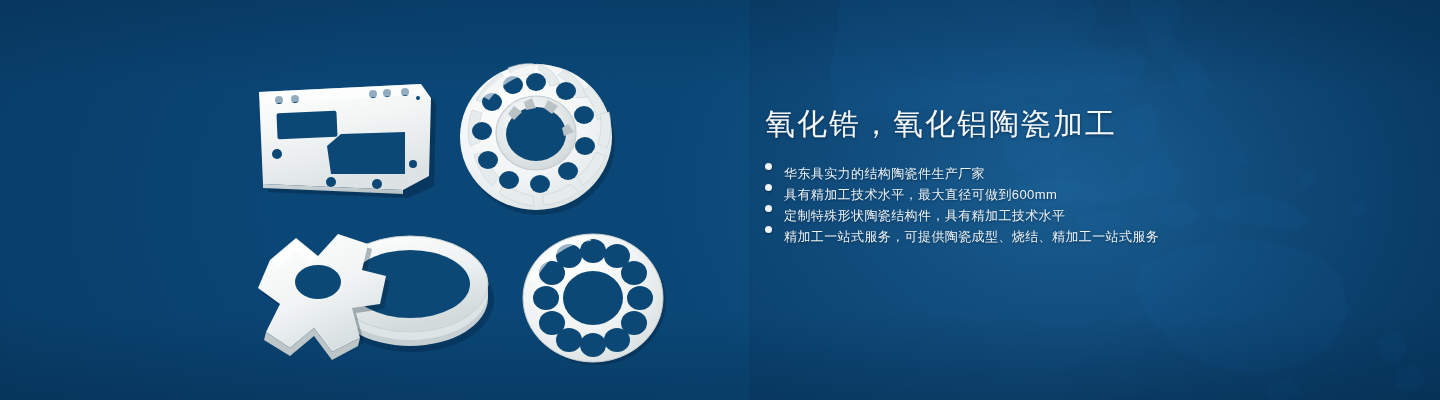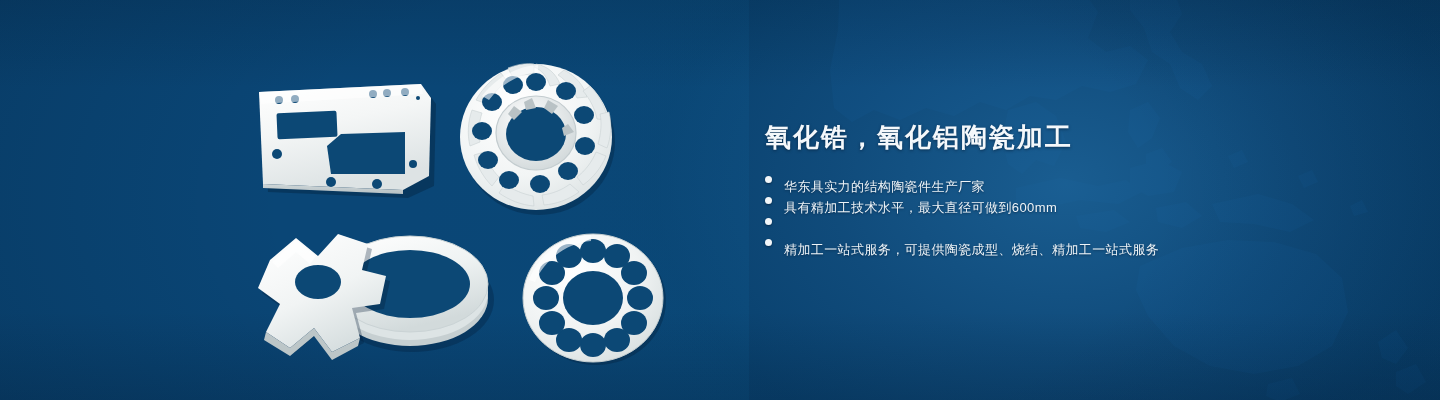--- a/index.html
+++ b/index.html
@@ -53,28 +53,27 @@
   .worldmap svg { width:100%; height:100%; display:block; }
   .wm-land { fill:#0d4f85; }
 
   
   .text-col {
     position:absolute;
     left:765px; top:103px;
     width:620px;
   }
   .headline {
-    font-size:26px;
+    font-size:30px;
     line-height:42px;
     letter-spacing:2px;
     color:#f4f8fb;
-    font-weight:700;
+    font-weight:400;
     text-shadow:0 1px 3px rgba(0,20,42,0.55);
     white-space:nowrap;
-    margin-top:13px;
   }
   .bullets { margin-top:18px; }
   .bullet-row {
     display:flex;
     align-items:flex-start;
     height:21px;
     margin-bottom:0px;
   }
   .bullet-dot {
     width:7px; height:7px;
@@ -359,20 +358,21 @@
         <span class="bullet-text">华东具实力的结构陶瓷件生产厂家</span>
       </div>
 
       <div class="bullet-row">
         <span class="bullet-dot"></span>
         <span class="bullet-text">具有精加工技术水平，最大直径可做到600mm</span>
       </div>
 
       <div class="bullet-row">
         <span class="bullet-dot"></span>
+        <span class="bullet-text">定制特殊形状陶瓷结构件，具有精加工技术水平</span>
       </div>
 
       <div class="bullet-row">
         <span class="bullet-dot"></span>
         <span class="bullet-text">精加工一站式服务，可提供陶瓷成型、烧结、精加工一站式服务</span>
       </div>
 
     </div>
   </div>
 

